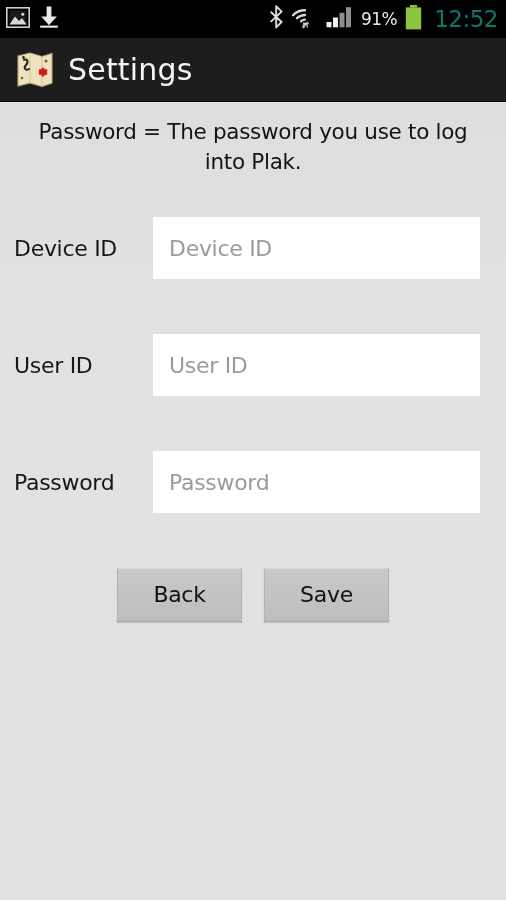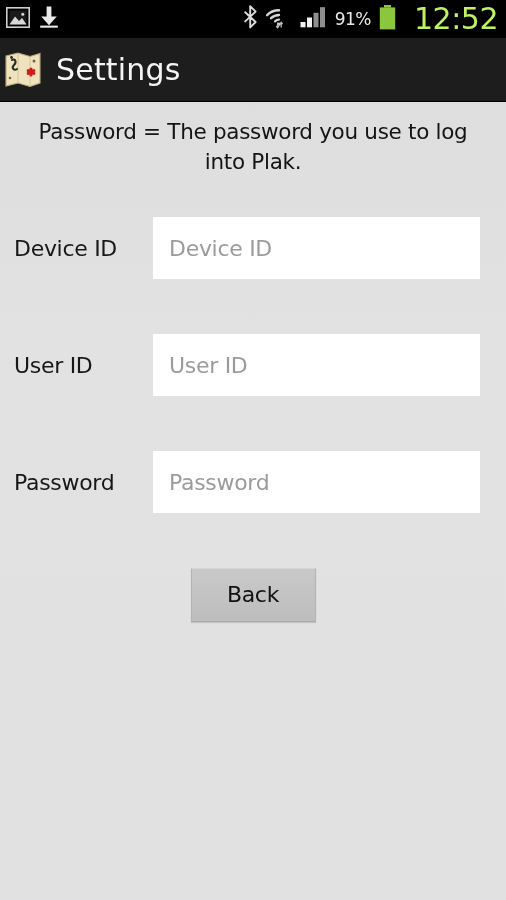--- a/index.html
+++ b/index.html
@@ -40,38 +40,39 @@
   }
   .sb-icon { display: block; }
   #battery-pct {
     color: #e8e8e8;
     font-size: 17px;
     font-family: "DejaVu Sans", sans-serif;
     letter-spacing: -0.5px;
     line-height: 1;
   }
   #status-clock {
-    color: #bef264;
-    font-size: 30px;
+    color: #0f766e;
+    font-size: 23px;
     font-family: "DejaVu Sans", sans-serif;
     letter-spacing: -0.5px;
     line-height: 1;
-    margin-left: 10px;
+    margin-left: 4px;
     margin-right: 1px;
   }
 
   
   #title-bar {
     position: absolute;
     top: 38px; left: 0;
     width: 506px;
     height: 64px;
     background: #1d1d1d;
     display: flex;
     align-items: center;
+    padding-left: 12px;
     border-bottom: 1px solid #000;
   }
   #app-icon {
     width: 44px;
     height: 40px;
     flex: 0 0 auto;
     margin-right: 12px;
   }
   #app-title {
     color: #f4f4f4;
@@ -264,15 +265,16 @@
 
     <div class="field-row">
       <span class="field-label">Password</span>
       <input class="field-input" type="text" placeholder="Password" style="">
     </div>
 
   </div>
 
   <div id="button-row">
     <button class="btn">Back</button>
+    <button class="btn">Save</button>
   </div>
 
 </div>
 
 </body></html>

